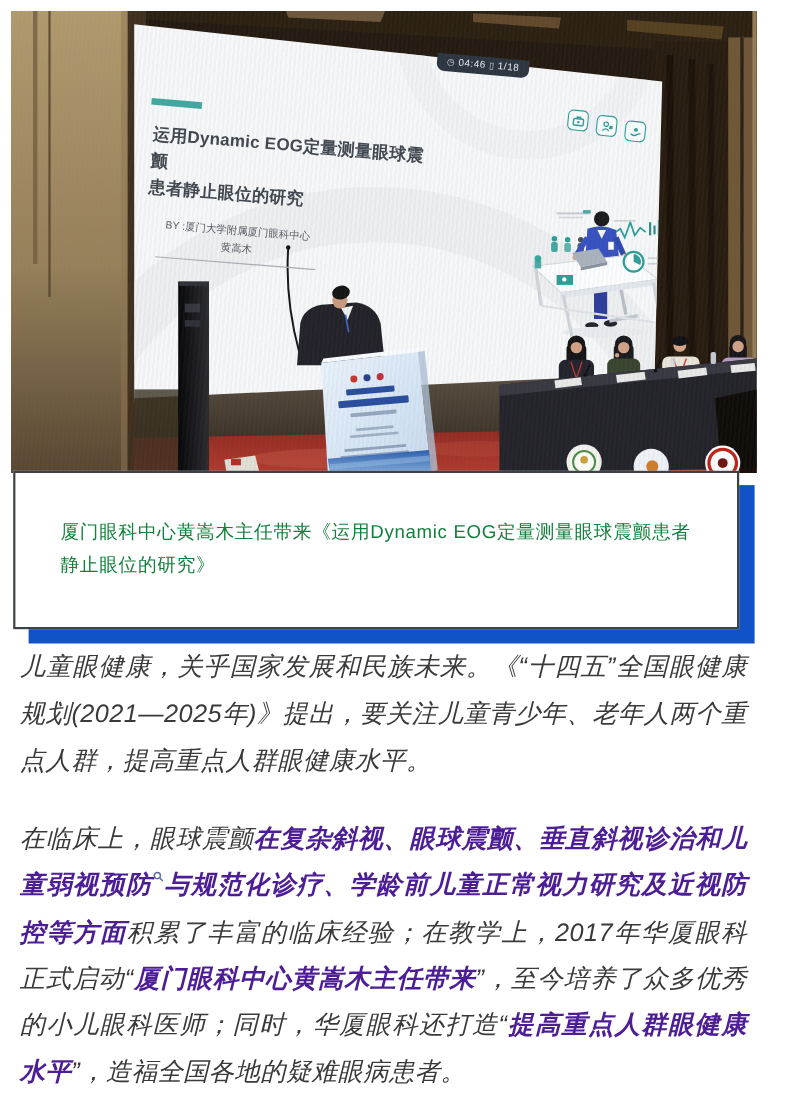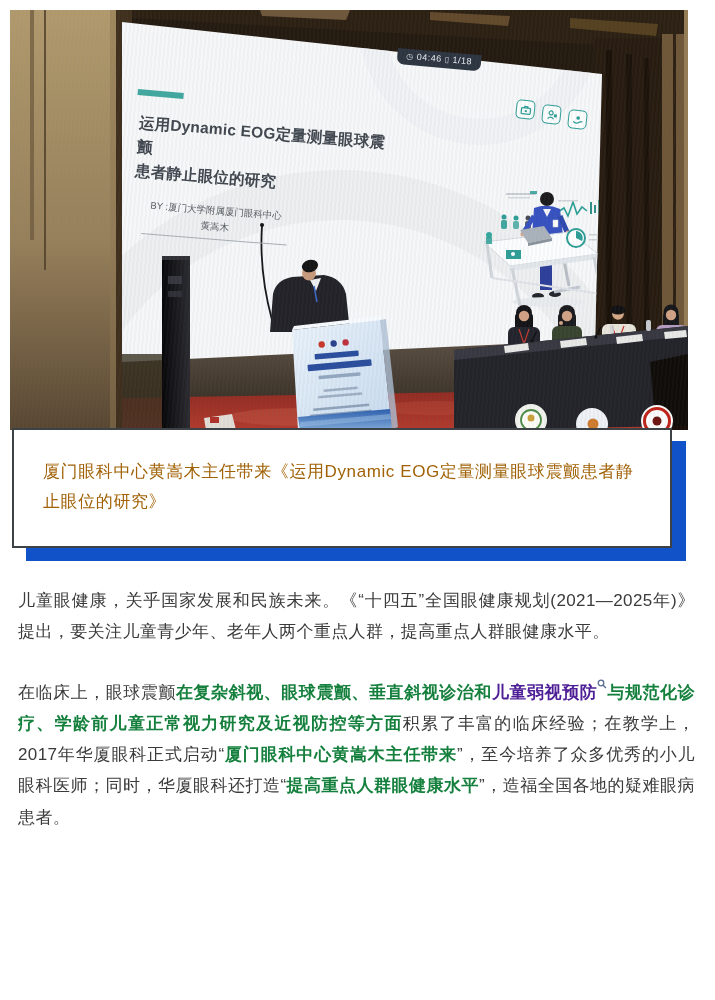--- a/index.html
+++ b/index.html
@@ -60,35 +60,35 @@
   .caption {
     position:absolute; left:12px; top:428px;
     width:660px; min-height:104px;
     background:#ffffff;
     border:2px solid #3d4247;
     box-shadow:14px 13px 0 0 #1252c9;
     padding:23px 26px 24px 25px;
     z-index:5;
   }
   .caption p {
-    margin:4px; font-size:17px; line-height:1.78; color:#a16207;
+    margin:16px; font-size:17px; line-height:1.78; color:#15803d;
     letter-spacing:.6px;
   }
 
   
   .article {
     position:absolute; left:0; top:547px; width:715px;
     padding:38px 20px 0 18px;
   }
   .article p {
-    margin:0 0 29px 0;
-    font-size:17px; line-height:1.84; color:#3a3a3a;
-    text-align:justify; letter-spacing:.4px;
-  }
-  .b { font-weight:700; color:#15803d; }
+    margin:0 16px 29px 0;
+    font-size:23px; line-height:1.84; color:#3a3a3a;
+    text-align:justify; letter-spacing:.4px;font-style:italic;
+  }
+  .b { font-weight:700; color:#4c1d95; }
   .lnk { color:#4c1d95; font-weight:700; text-decoration:none; cursor:pointer; }
   .lnk sup { font-size:9px; }
   .lnk sup svg { vertical-align:2px; }
 </style>
 </head>
 <body>
 
 <div class="page">
 
   <div class="photo-wrap">

